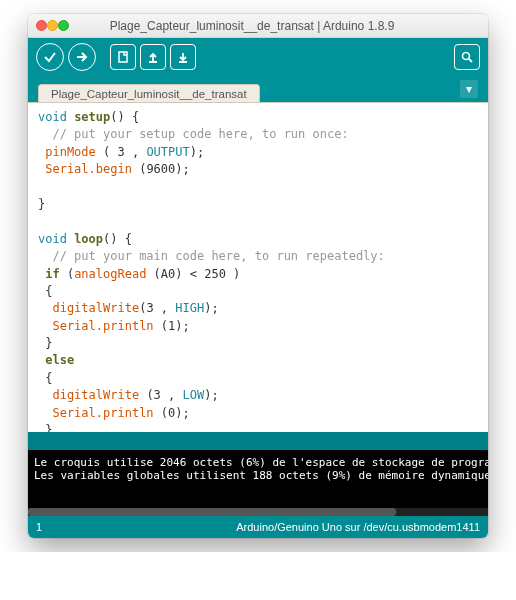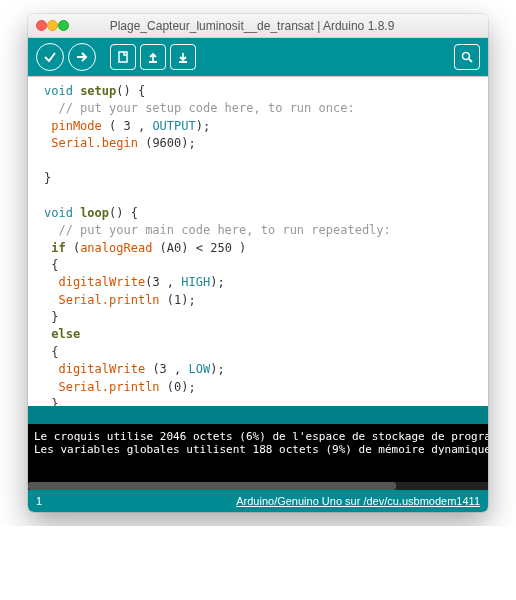--- a/index.html
+++ b/index.html
@@ -90,21 +90,21 @@
     margin-bottom: 4px;
     width: 18px; height: 18px;
     display:flex;align-items:center;justify-content:center;
     background: rgba(255,255,255,0.15);
     border-radius:2px;
   }
   
   .editor {
     background: #fff;
     border-top: 1px solid #cfcab8;
-    padding: 6px 16px;
+    padding: 6px 10px;
     font-family: "Menlo","Consolas","DejaVu Sans Mono",monospace;
     font-size: 12px;
     line-height: 1.45;
     color: #333;
     height: 330px;
     overflow: hidden;
     white-space: pre;
   }
   .kw-type  { color: #1e889b; }   
   .kw-func  { color: #5f6a1f; font-weight: bold; } 
@@ -141,21 +141,21 @@
   .statusbar {
     background: #008a92;
     color: #fff;
     font-size: 11px;
     height: 22px;
     display: flex;
     align-items: center;
     padding: 0 8px;
   }
   .statusbar .line { width: 30px; }
-  .statusbar .board { flex:1; text-align: right; text-decoration: underline; }
+  .statusbar .board { flex:1; text-align: right; }
   svg { display:block; }
 </style>
 </head>
 <body>
 
 <div class="window">
 
   <div class="titlebar">
     <div class="tl-dot tl-close"></div>
     <div class="tl-dot tl-min"></div>
@@ -195,20 +195,28 @@
     </div>
     <div class="tb-spacer"></div>
     <div class="tb-right">
       <svg width="14" height="14" viewBox="0 0 14 14">
           <circle cx="6" cy="6" r="3.5" stroke="#fff" stroke-width="1.6" fill="none"></circle>
           <path d="M9 9 L12 12" stroke="#fff" stroke-width="1.8"></path>
         </svg>
     </div>
   </div>
 
+  <div class="tabstrip">
+    <div class="tab">
+      <span>Plage_Capteur_luminosit__de_transat</span>
+    </div>
+    <div class="dropdown">
+      <span>▾</span>
+    </div>
+  </div>
 
   <div class="editor"><span class="kw-type">void</span> <span class="kw-func">setup</span><span>() {</span>
 <span class="comment">  // put your setup code here, to run once:</span>
 <span class="kw-api"> pinMode</span><span> ( 3 , </span><span class="kw-const">OUTPUT</span><span>);</span>
 <span class="kw-ser"> Serial</span><span class="kw-ser">.begin</span><span> (9600);</span>
 <span></span>
 <span>}</span>
 <span></span>
 <span class="kw-type">void</span> <span class="kw-func">loop</span><span>() {</span>
 <span class="comment">  // put your main code here, to run repeatedly:</span>

